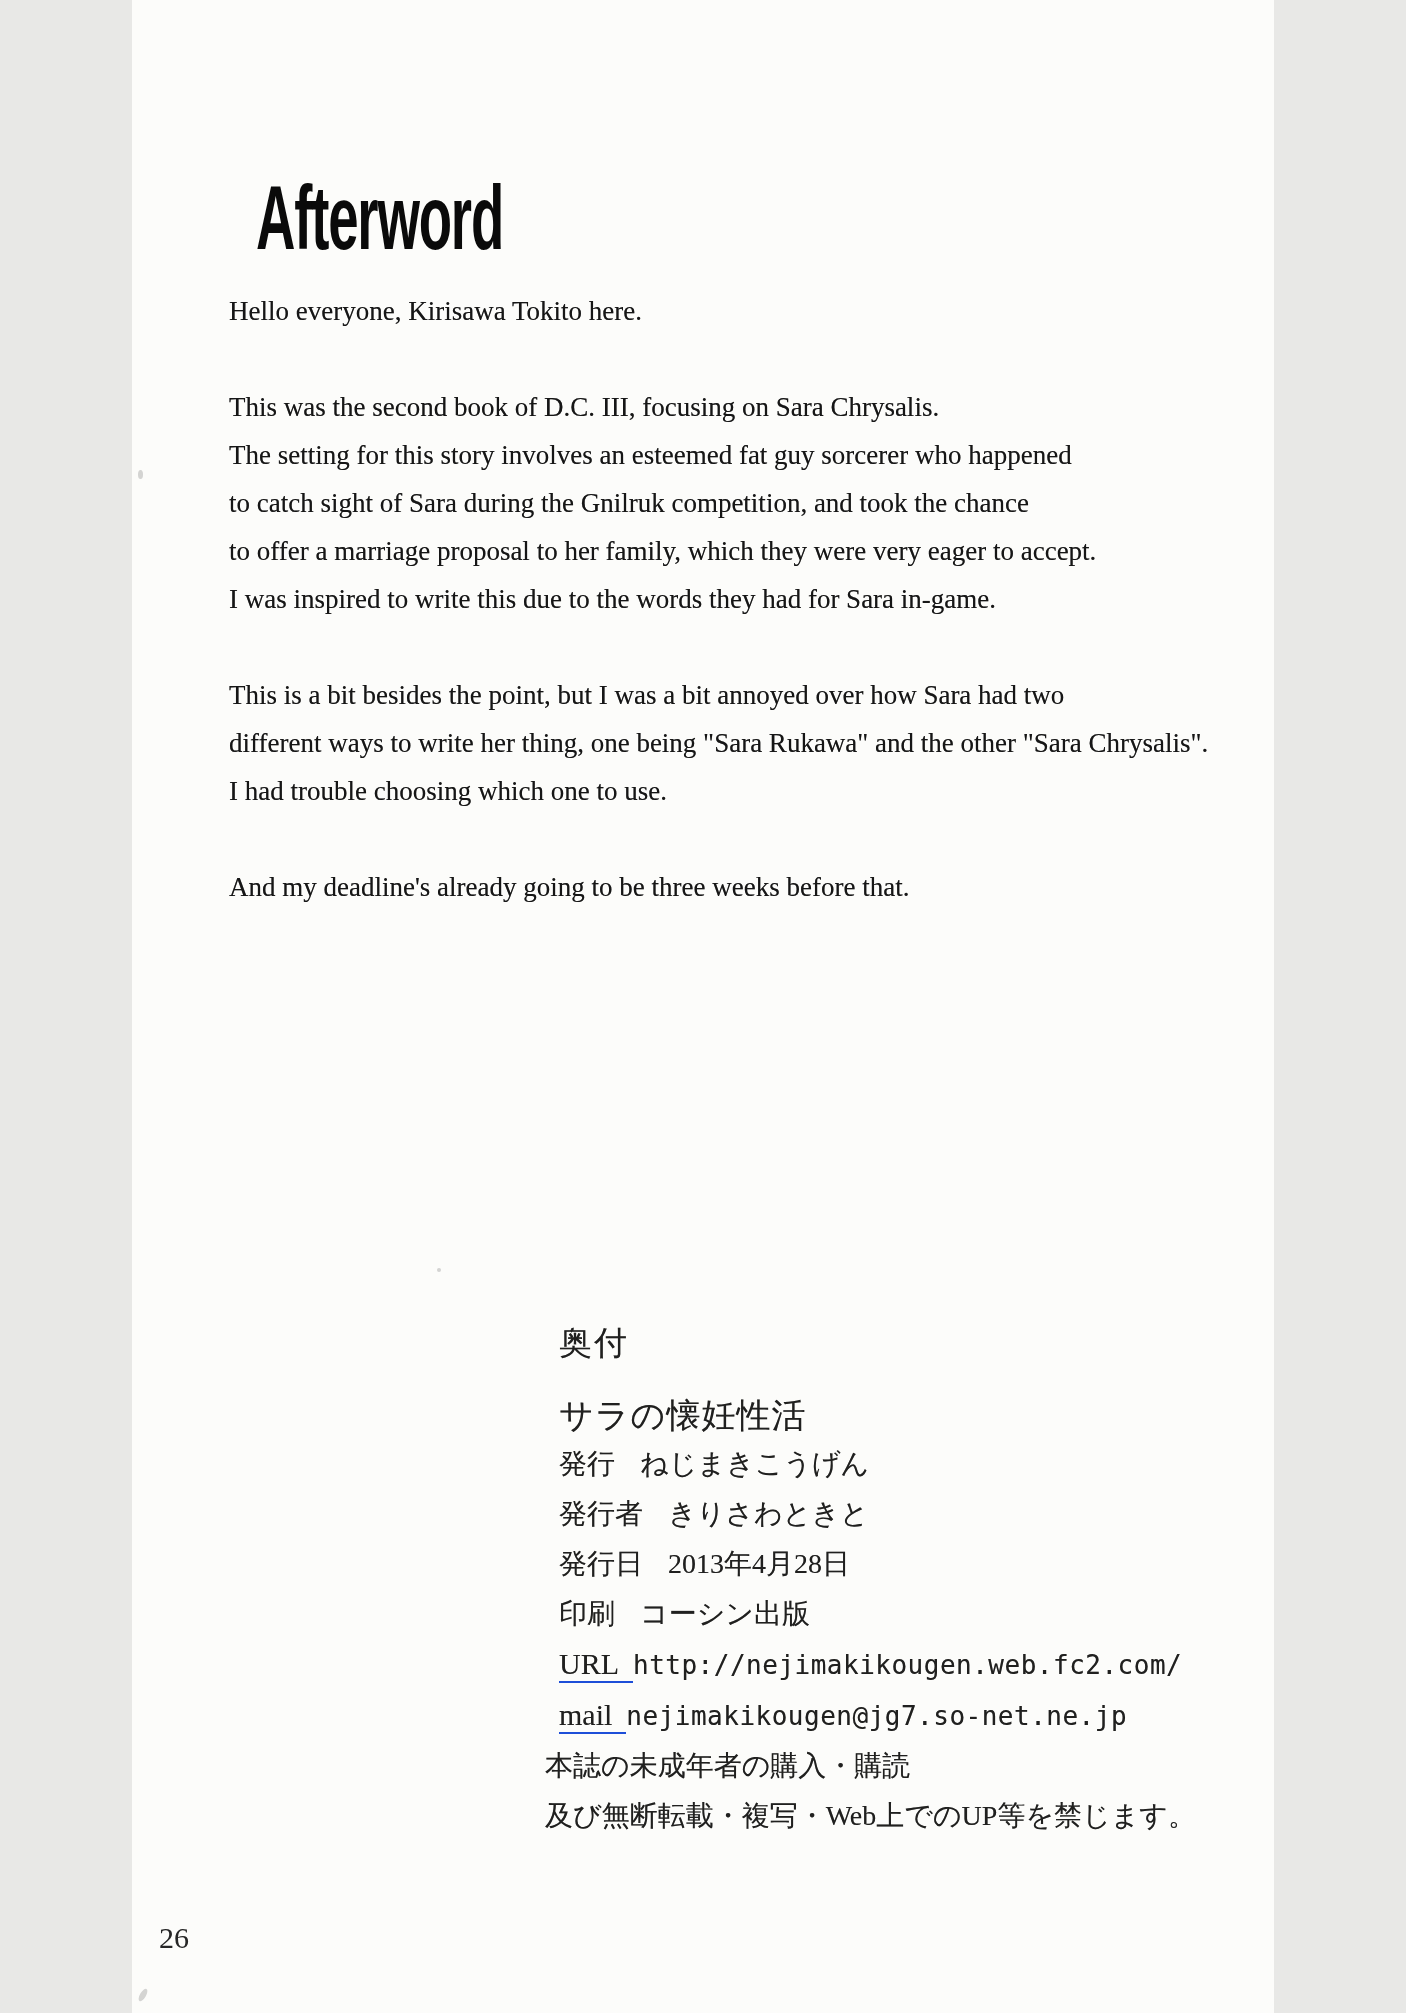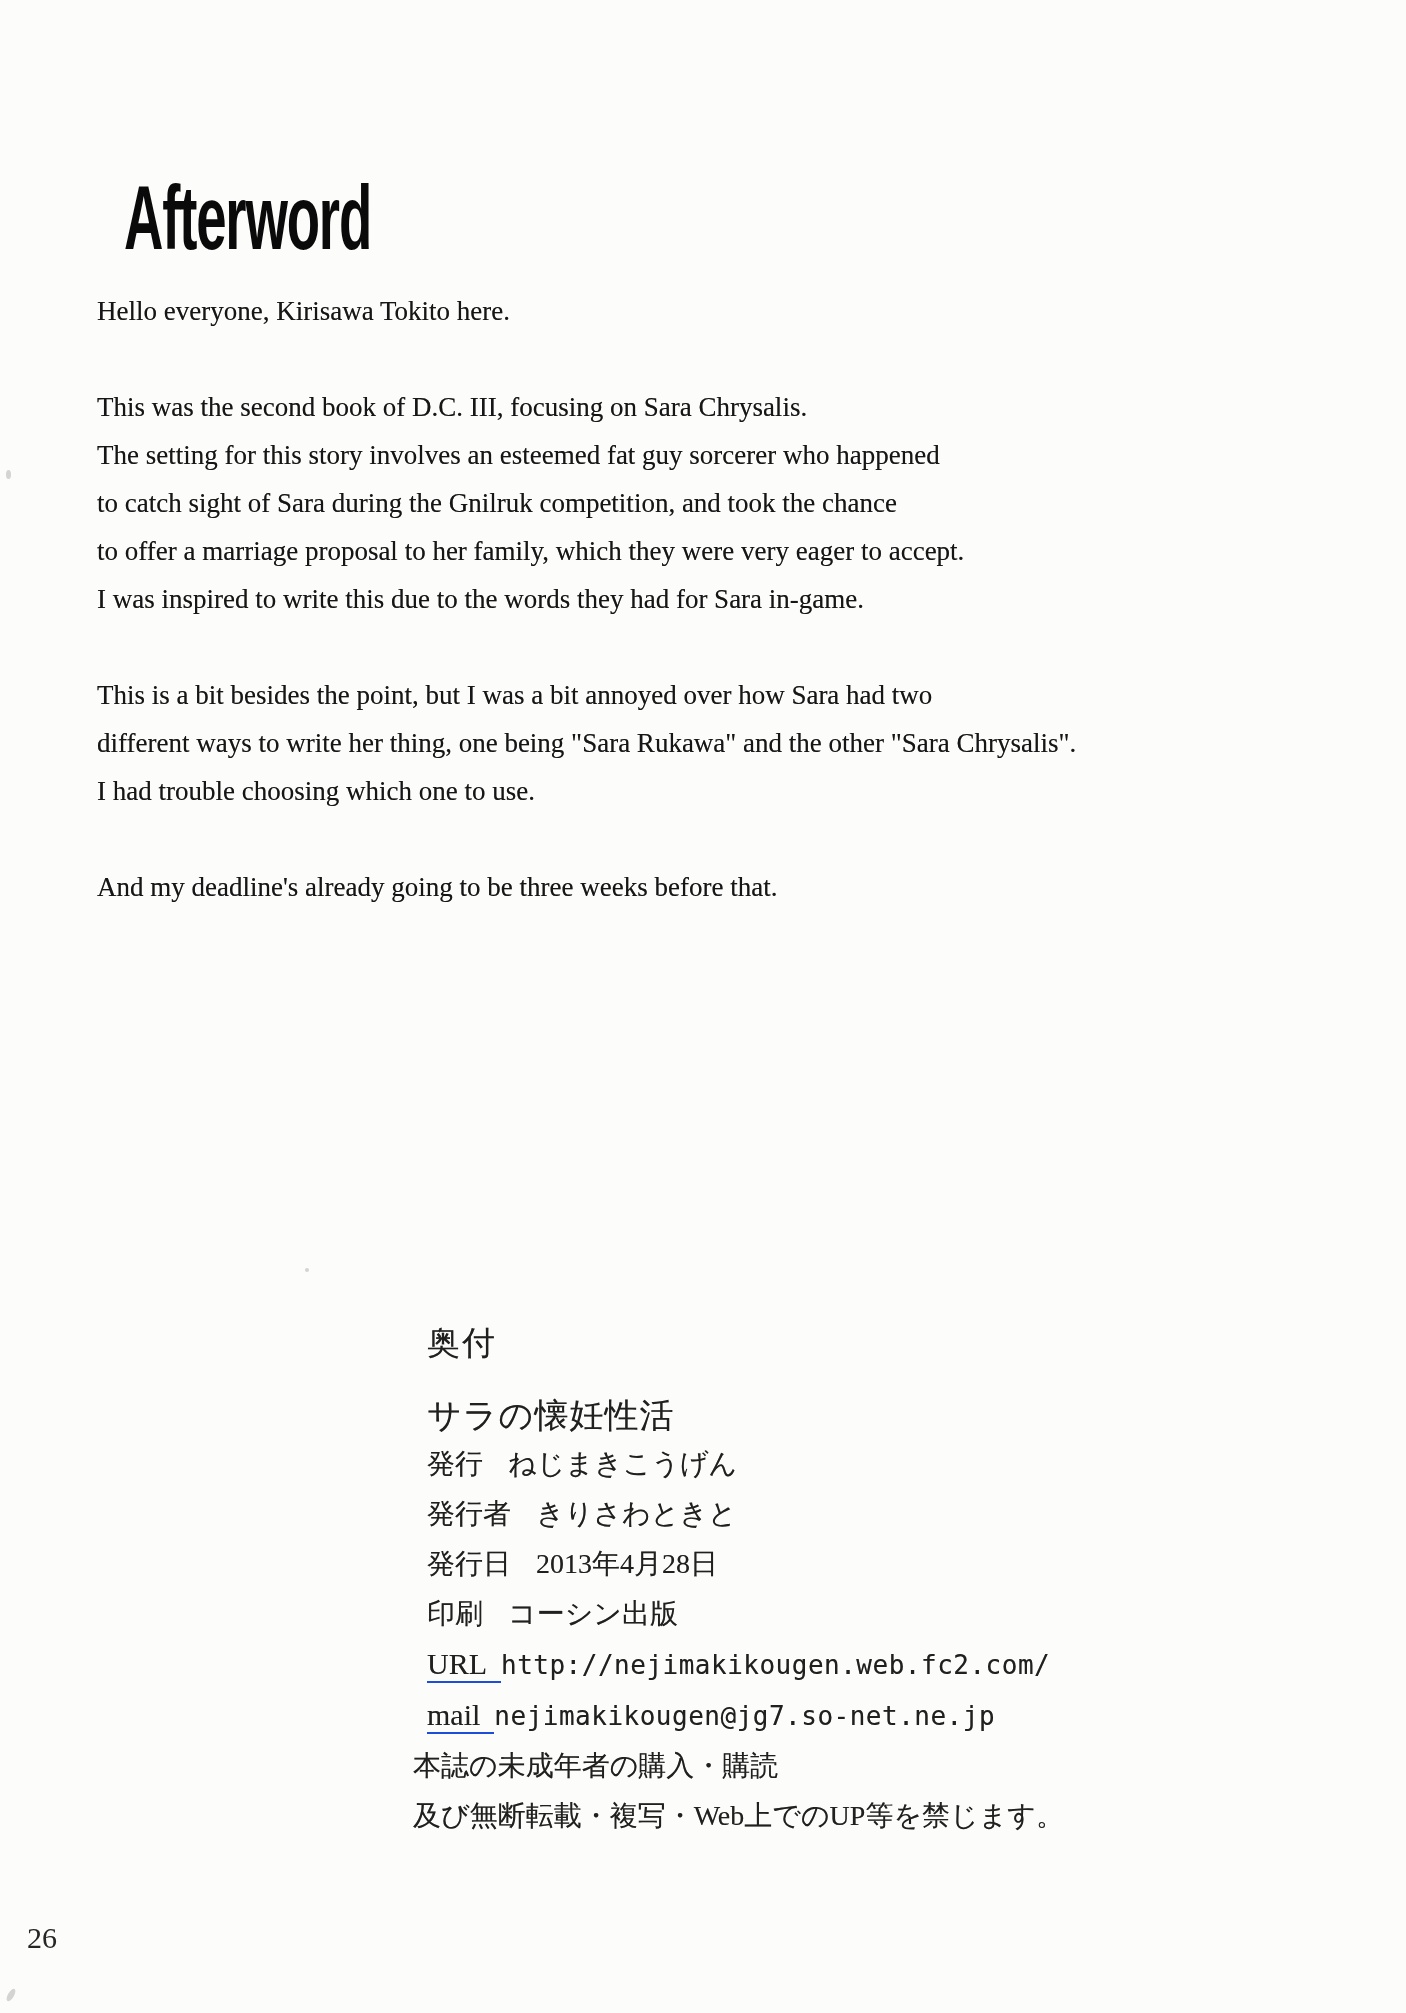--- a/index.html
+++ b/index.html
@@ -3,21 +3,21 @@
 <meta charset="utf-8">
 <style>
   html, body {
     margin: 0;
     padding: 0;
     background: #e8e8e6;
     font-family: "Liberation Serif", "DejaVu Serif", serif;
   }
   .page {
     position: relative;
-    width: 1406px;
+    width: 1142px;
     height: 2013px;
     margin: 0 auto;
     background: #fcfcfa;
     color: #1a1a1a;
     overflow: hidden;
   }
   
   .title {
     position: absolute;
     left: 124px;

